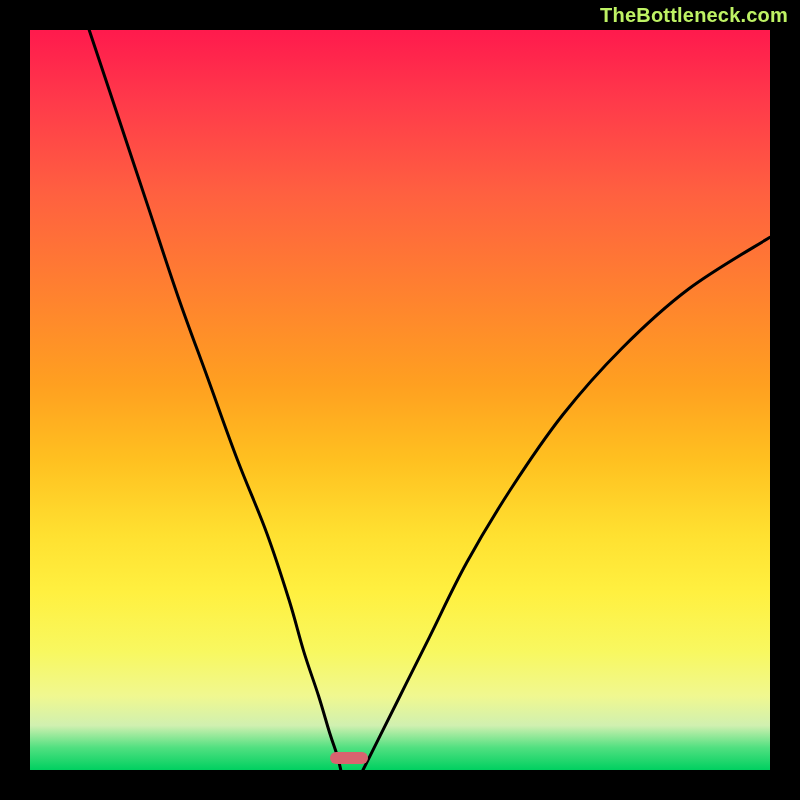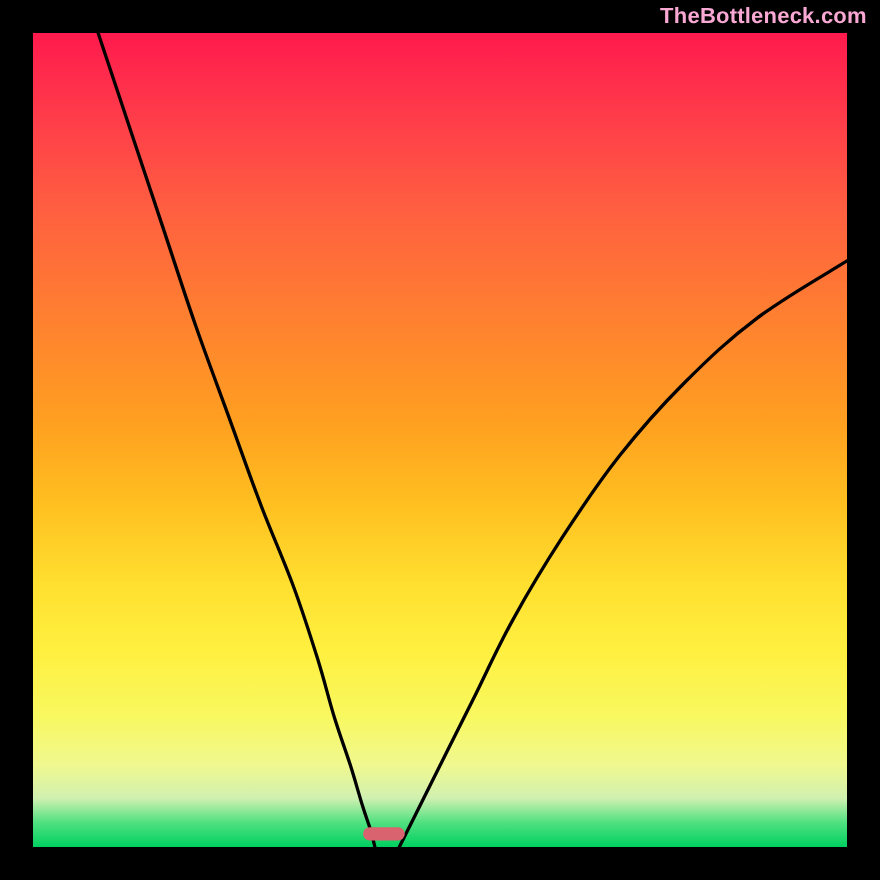--- a/index.html
+++ b/index.html
@@ -31,21 +31,21 @@
       #50e080 97%,
       #00d060 100%);
   }
   .watermark {
     position: absolute;
     top: 4px;
     right: 12px;
     font-family: Arial, Helvetica, sans-serif;
     font-size: 20px;
     font-weight: 600;
-    color: #f9a8d4;
+    color: #bef264;
     letter-spacing: 0.2px;
   }
   .curve {
     position: absolute;
     left: 0; top: 0;
     width: 740px; height: 740px;
     pointer-events: none;
   }
   .marker {
     position: absolute;

